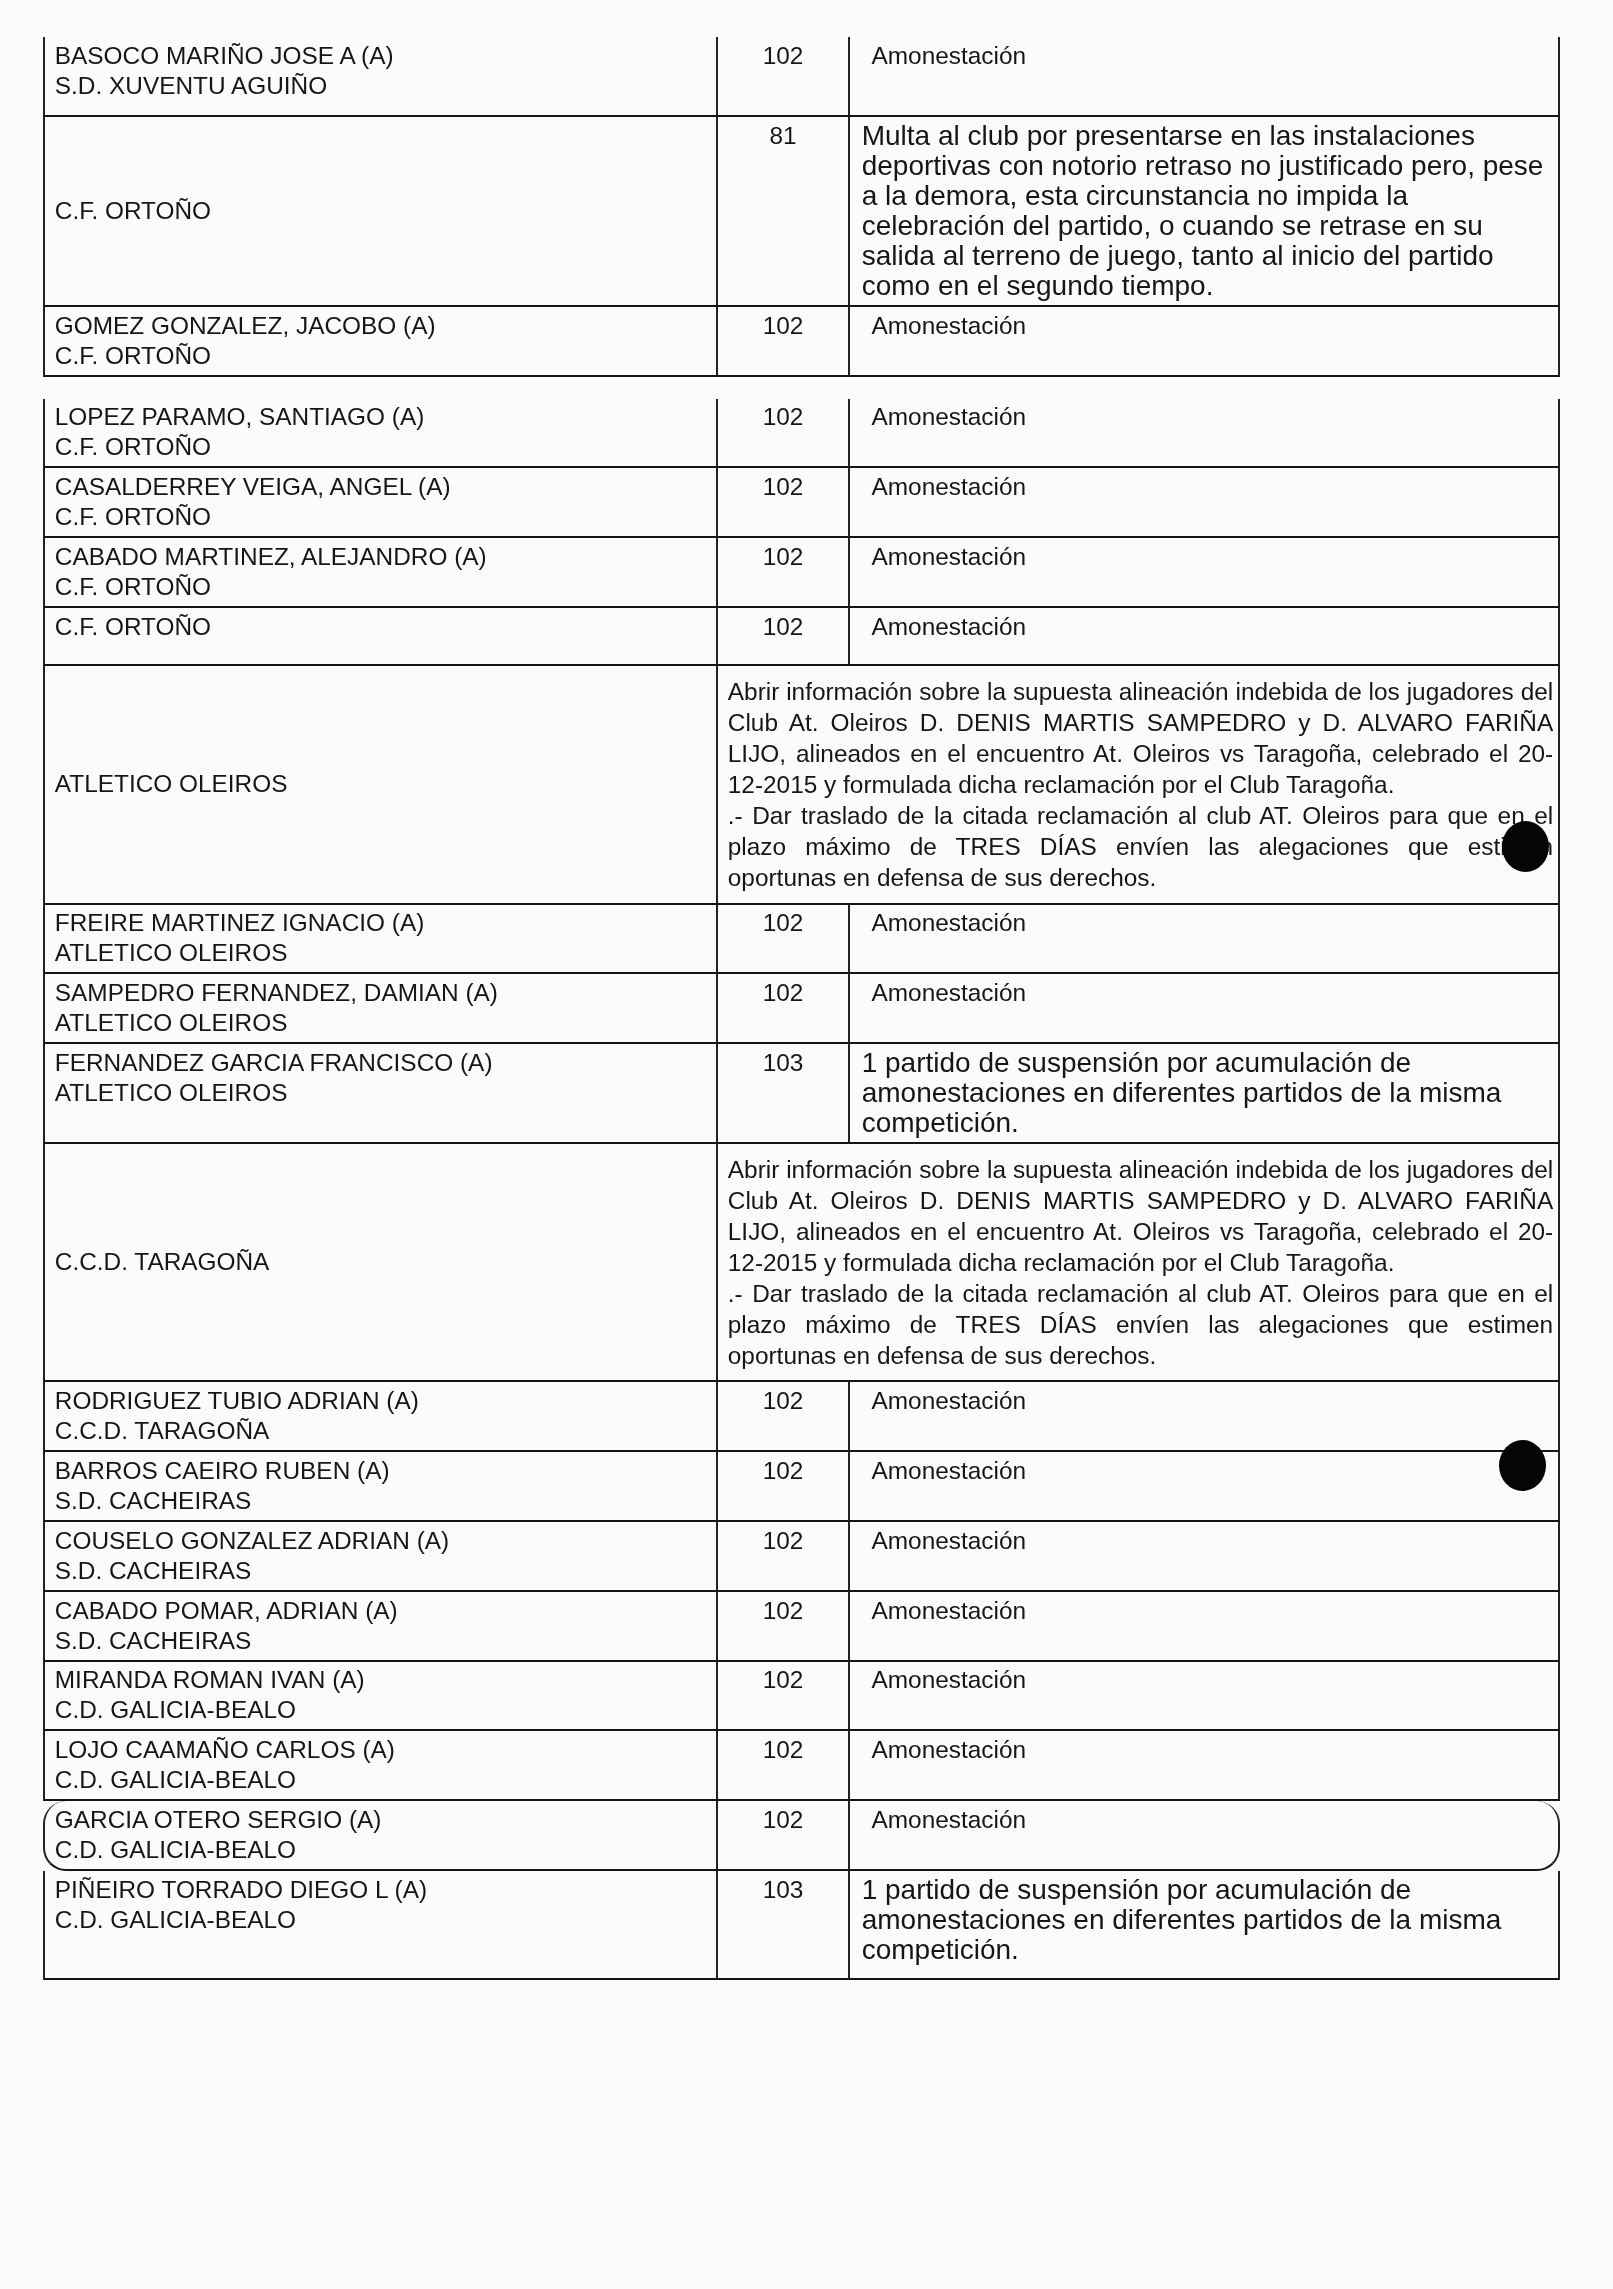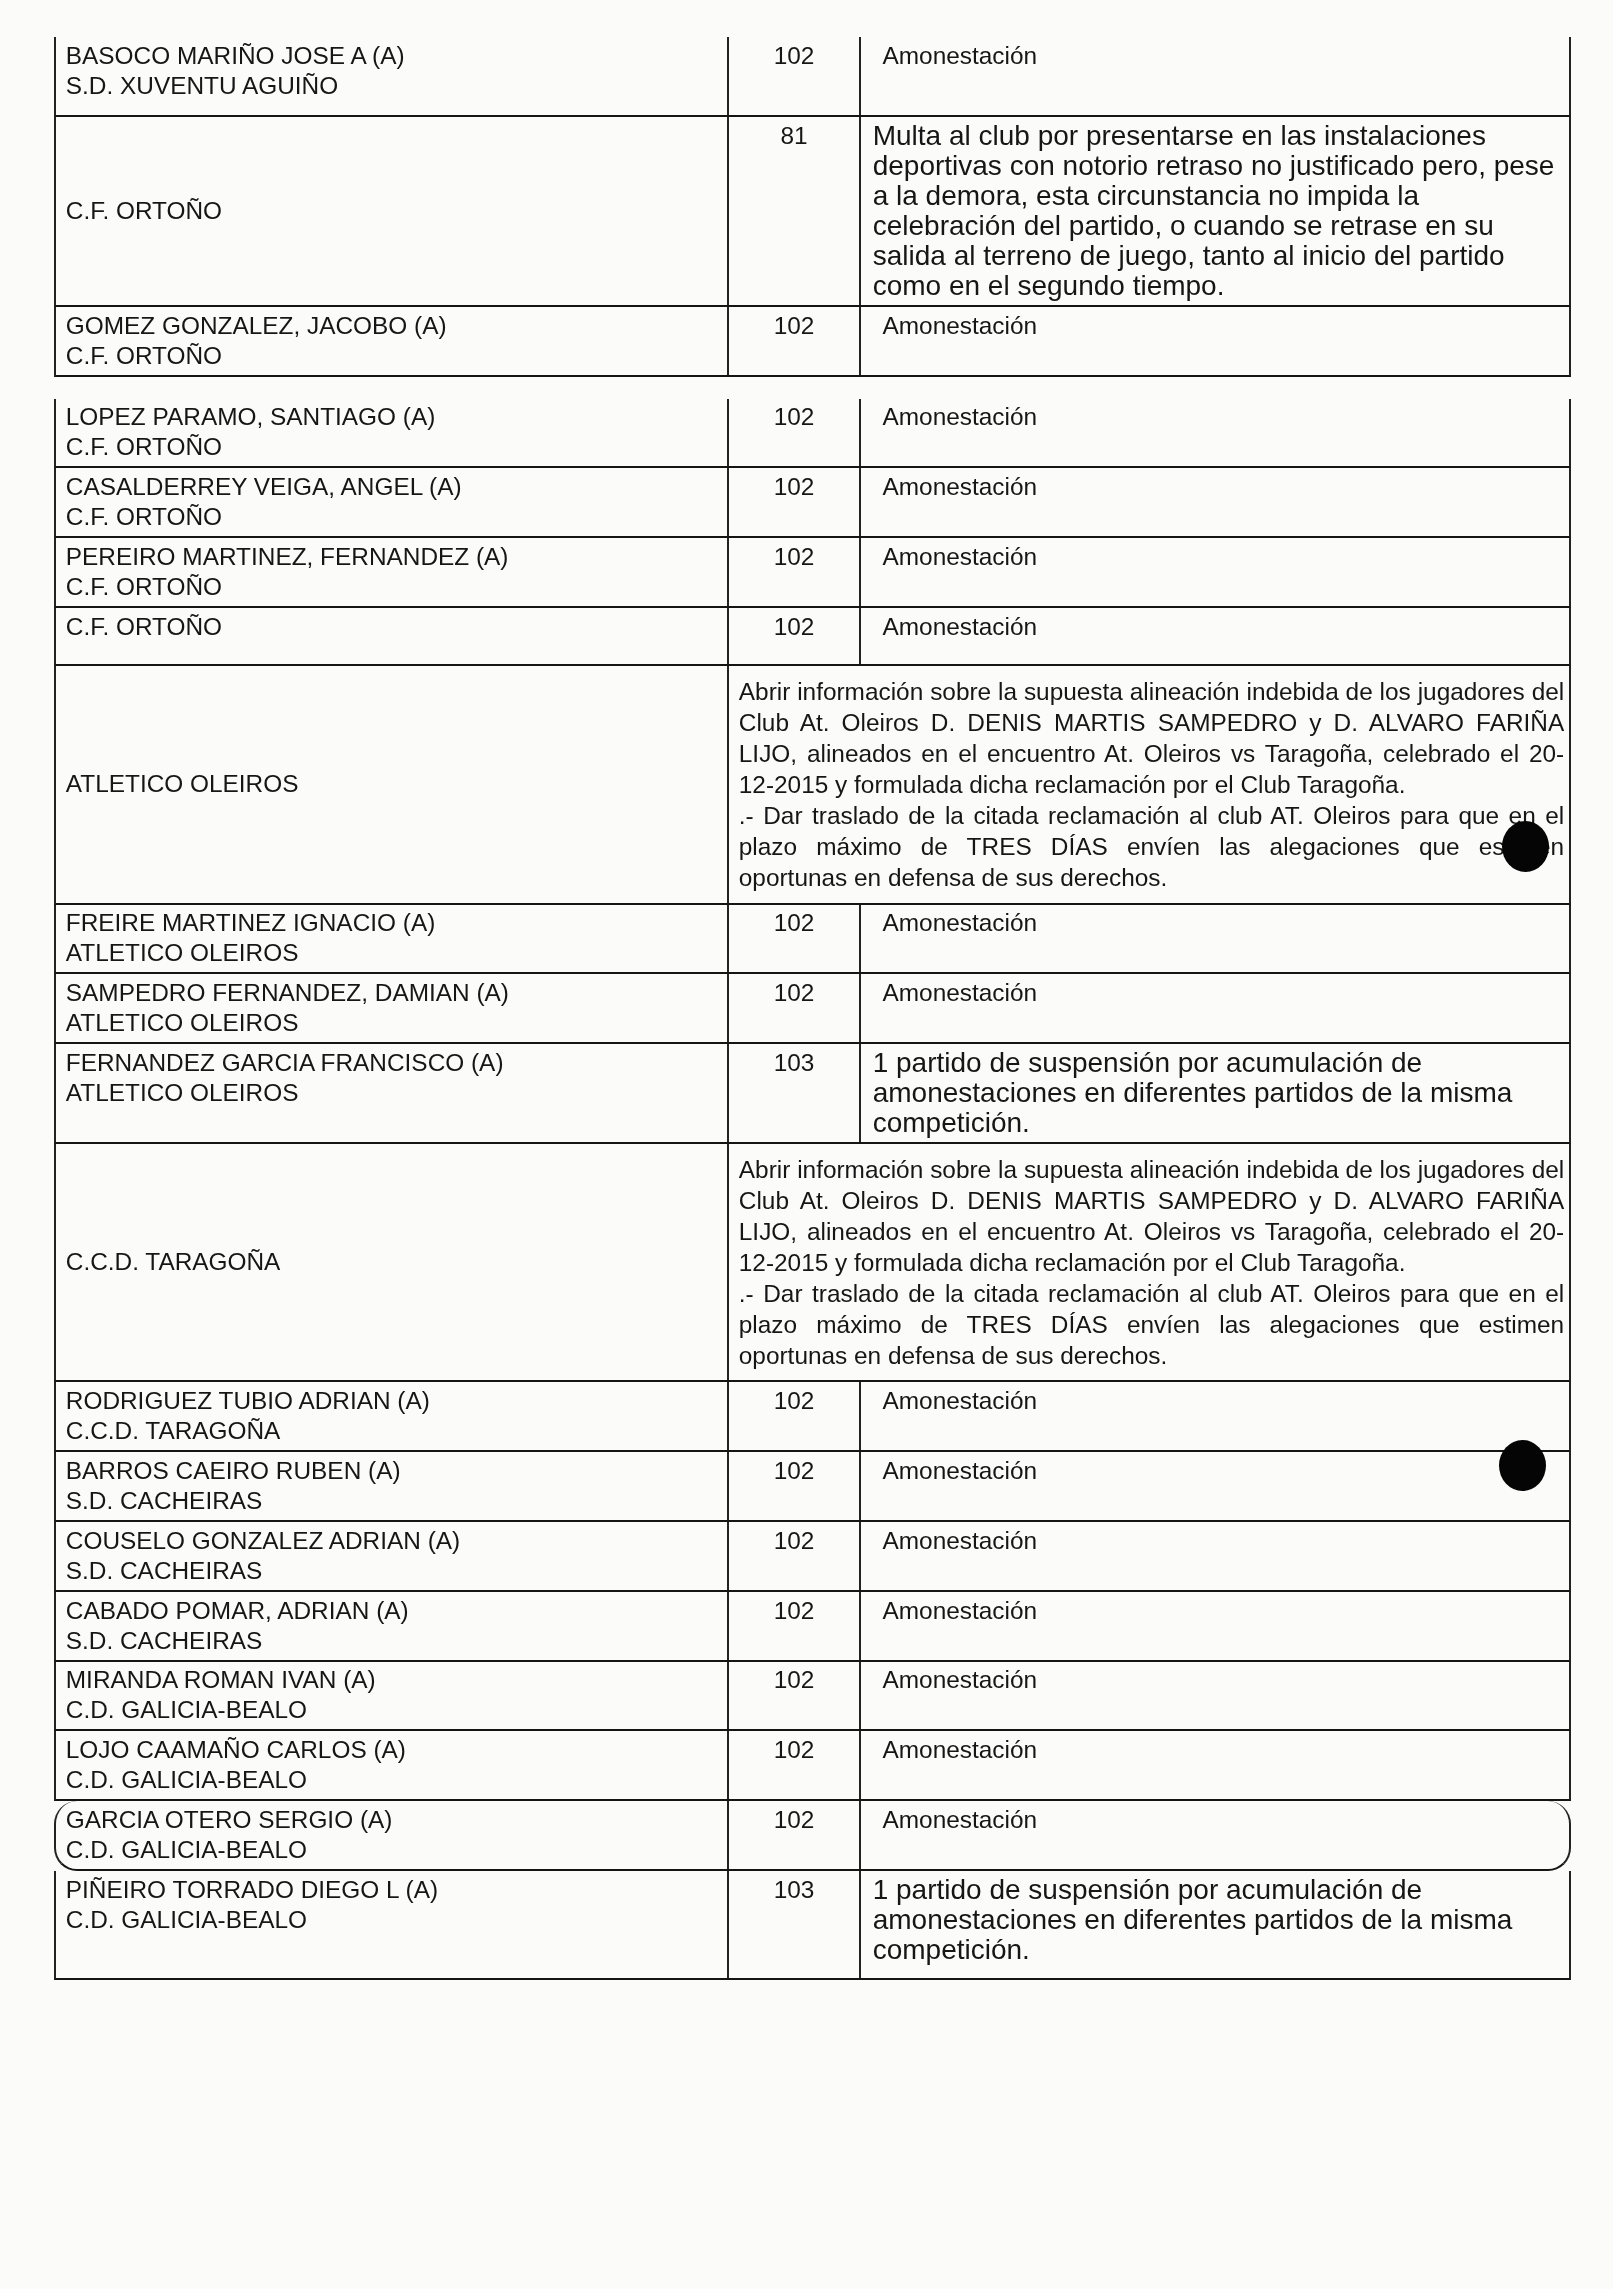--- a/index.html
+++ b/index.html
@@ -1,18 +1,18 @@
 <!DOCTYPE html>
 <html><head>
 <meta charset="utf-8">
 <style>
   html, body { margin:0; padding:0; background:#fbfbfa; }
   body { width:1613px; height:2290px; position:relative; overflow:hidden;
          font-family:"Liberation Sans", sans-serif; color:#161616; }
-  #doc { position:absolute; left:54px; top:37px; width:1517px; }
+  #doc { position:absolute; left:43px; top:37px; width:1517px; }
   .row { display:grid; grid-template-columns: 673px 132px 713px;
          border-bottom:2.9px solid #151515; border-left:2px solid #222; border-right:2px solid #222; }
   .row.full { grid-template-columns: 673px 845px; }
   .cell { box-sizing:border-box; font-size:24.4px; line-height:30px; }
   .name { padding:3.9px 9.8px; border-right:2px solid #222; }
   .code { text-align:center; padding-top:3.9px; border-right:2px solid #222; }
   .desc { padding:3.9px 21.5px; }
   .desc.long { padding:3.9px 11.7px; font-size:28px; line-height:30px; }
   .full .text { padding:9.8px 9.8px; text-align:justify; font-size:24.4px; line-height:31px; }
   .full .name { display:flex; align-items:center; }
@@ -56,21 +56,21 @@
     <div class="row" style="min-height: 56px;">
       <div class="cell name">
         <div>CASALDERREY VEIGA, ANGEL (A)</div>
         <div>C.F. ORTOÑO</div>
       </div>
       <div class="cell code">102</div>
       <div class="cell desc">Amonestación</div>
     </div>
     <div class="row" style="min-height: 56px;">
       <div class="cell name">
-        <div>PEREIRO MARTINEZ, FERNANDEZ (A)</div>
+        <div>CABADO MARTINEZ, ALEJANDRO (A)</div>
         <div>C.F. ORTOÑO</div>
       </div>
       <div class="cell code">102</div>
       <div class="cell desc">Amonestación</div>
     </div>
     <div class="row" style="min-height: 56px;">
       <div class="cell name">
         <div>C.F. ORTOÑO</div>
       </div>
       <div class="cell code">102</div>

